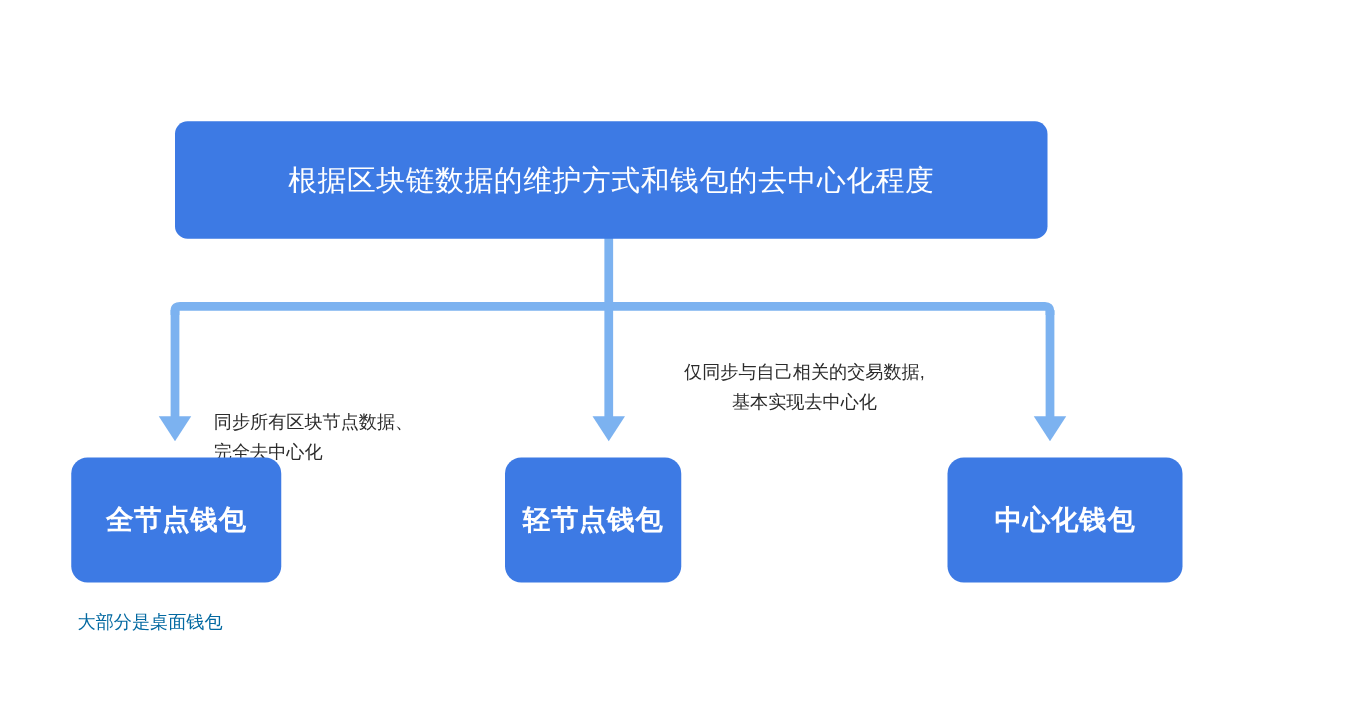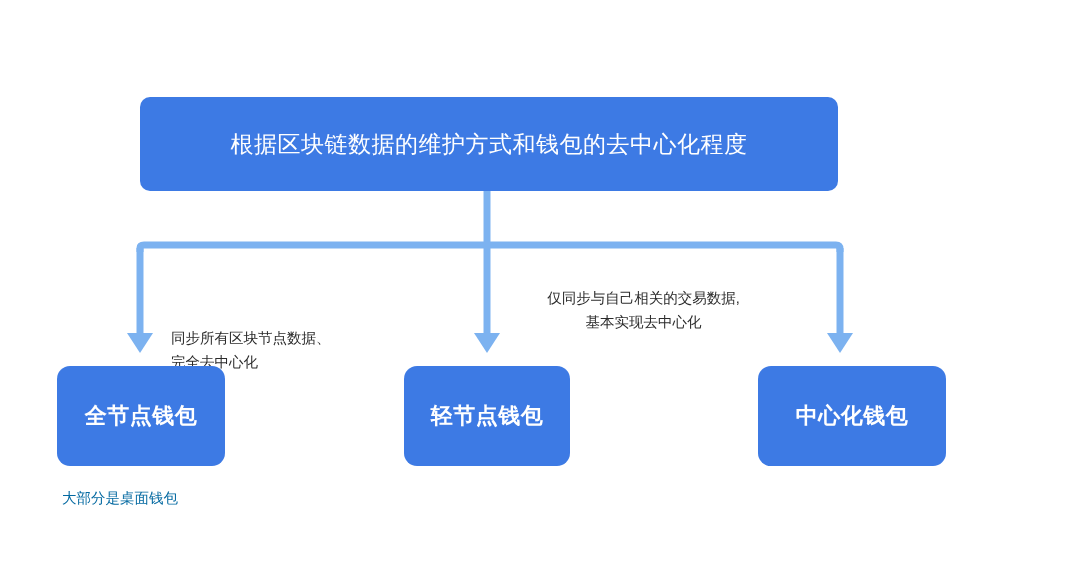--- a/index.html
+++ b/index.html
@@ -47,21 +47,21 @@
     font-weight: 400;
     border-radius: 10px;
     margin-top: 44px;
   }
   .node-leaf {
     height: 100px;
     font-size: 22px;
     font-weight: 700;
   }
   .leaf-1 { left: 57px;  top: 366px; width: 168px; }
-  .leaf-2 { left: 404px; top: 366px; width: 166px; }
+  .leaf-2 { left: 404px; top: 366px; width: 141px; }
   .leaf-3 { left: 758px; top: 366px; width: 188px; font-family: Liberation Serif, serif; }
 
   .edge-label {
     position: absolute;
     font-size: 14.5px;
     line-height: 24px;
     color: #2b2b2b;
     white-space: pre-line;
     text-align: left;
   }

